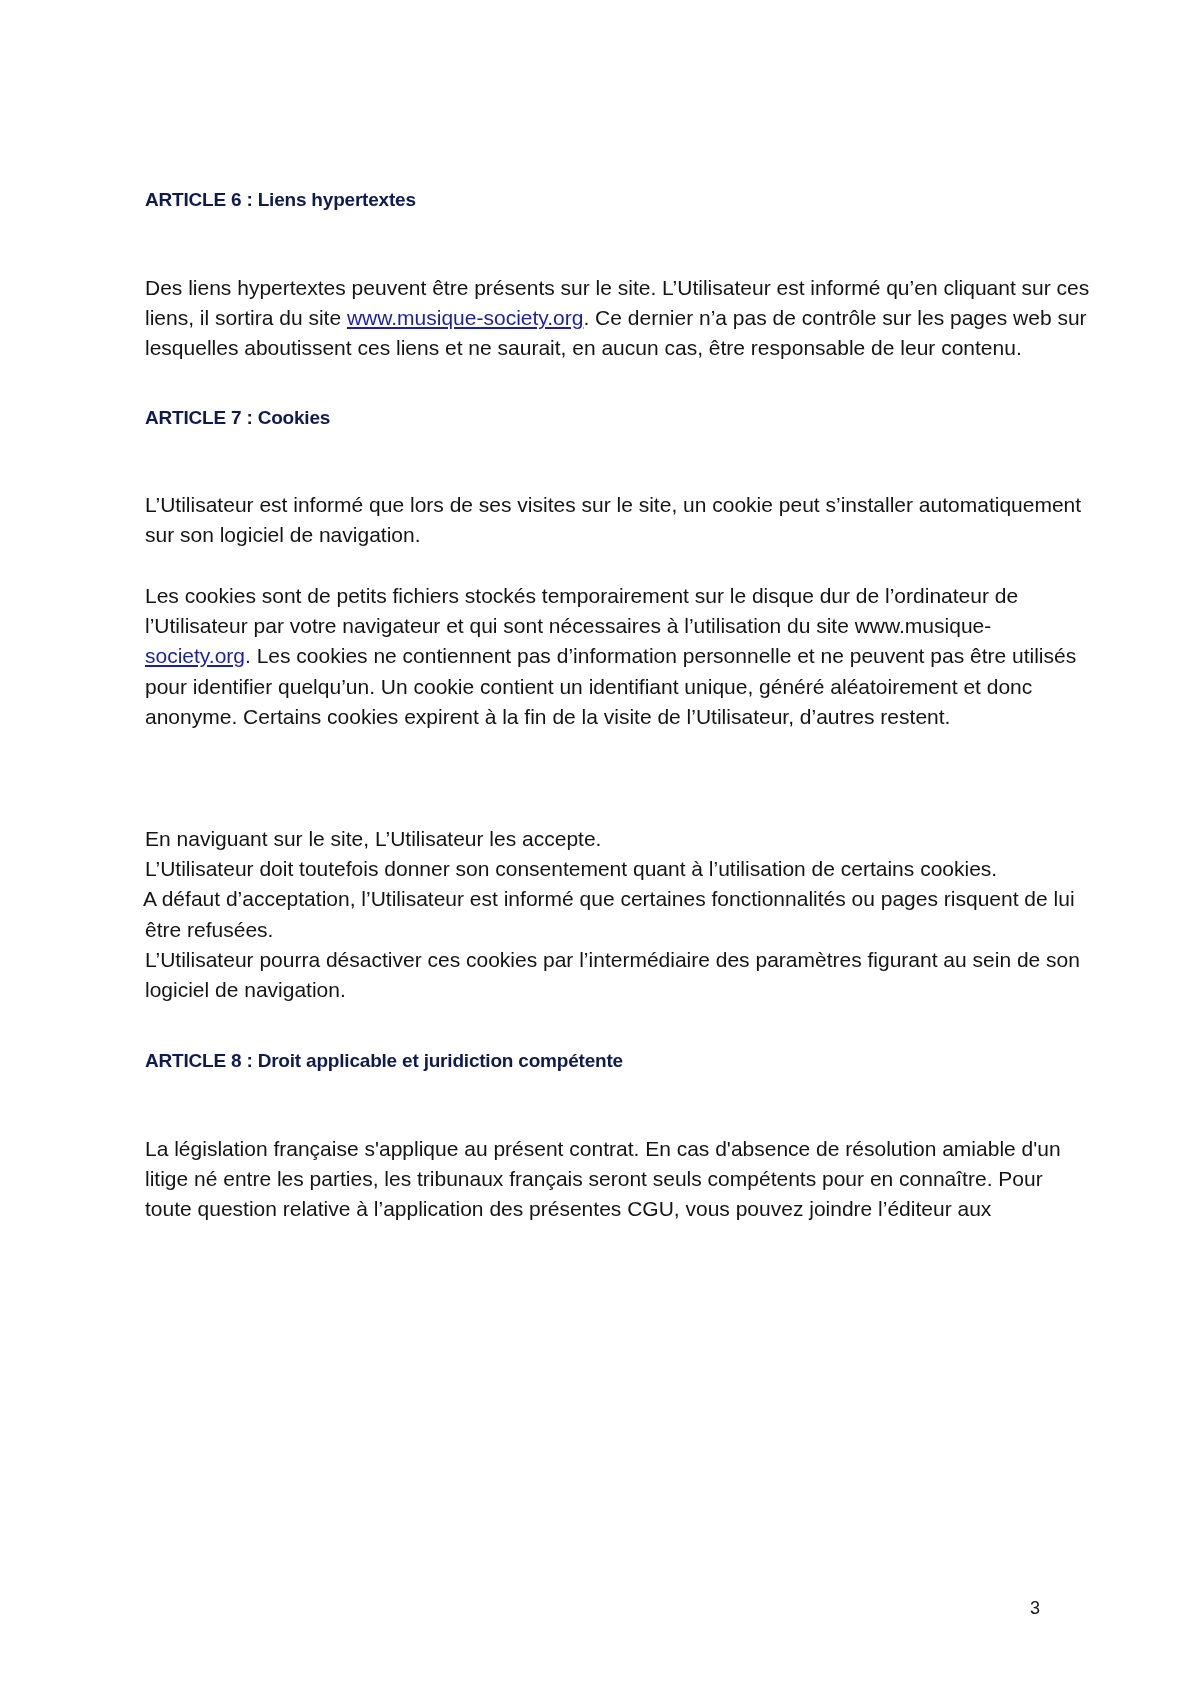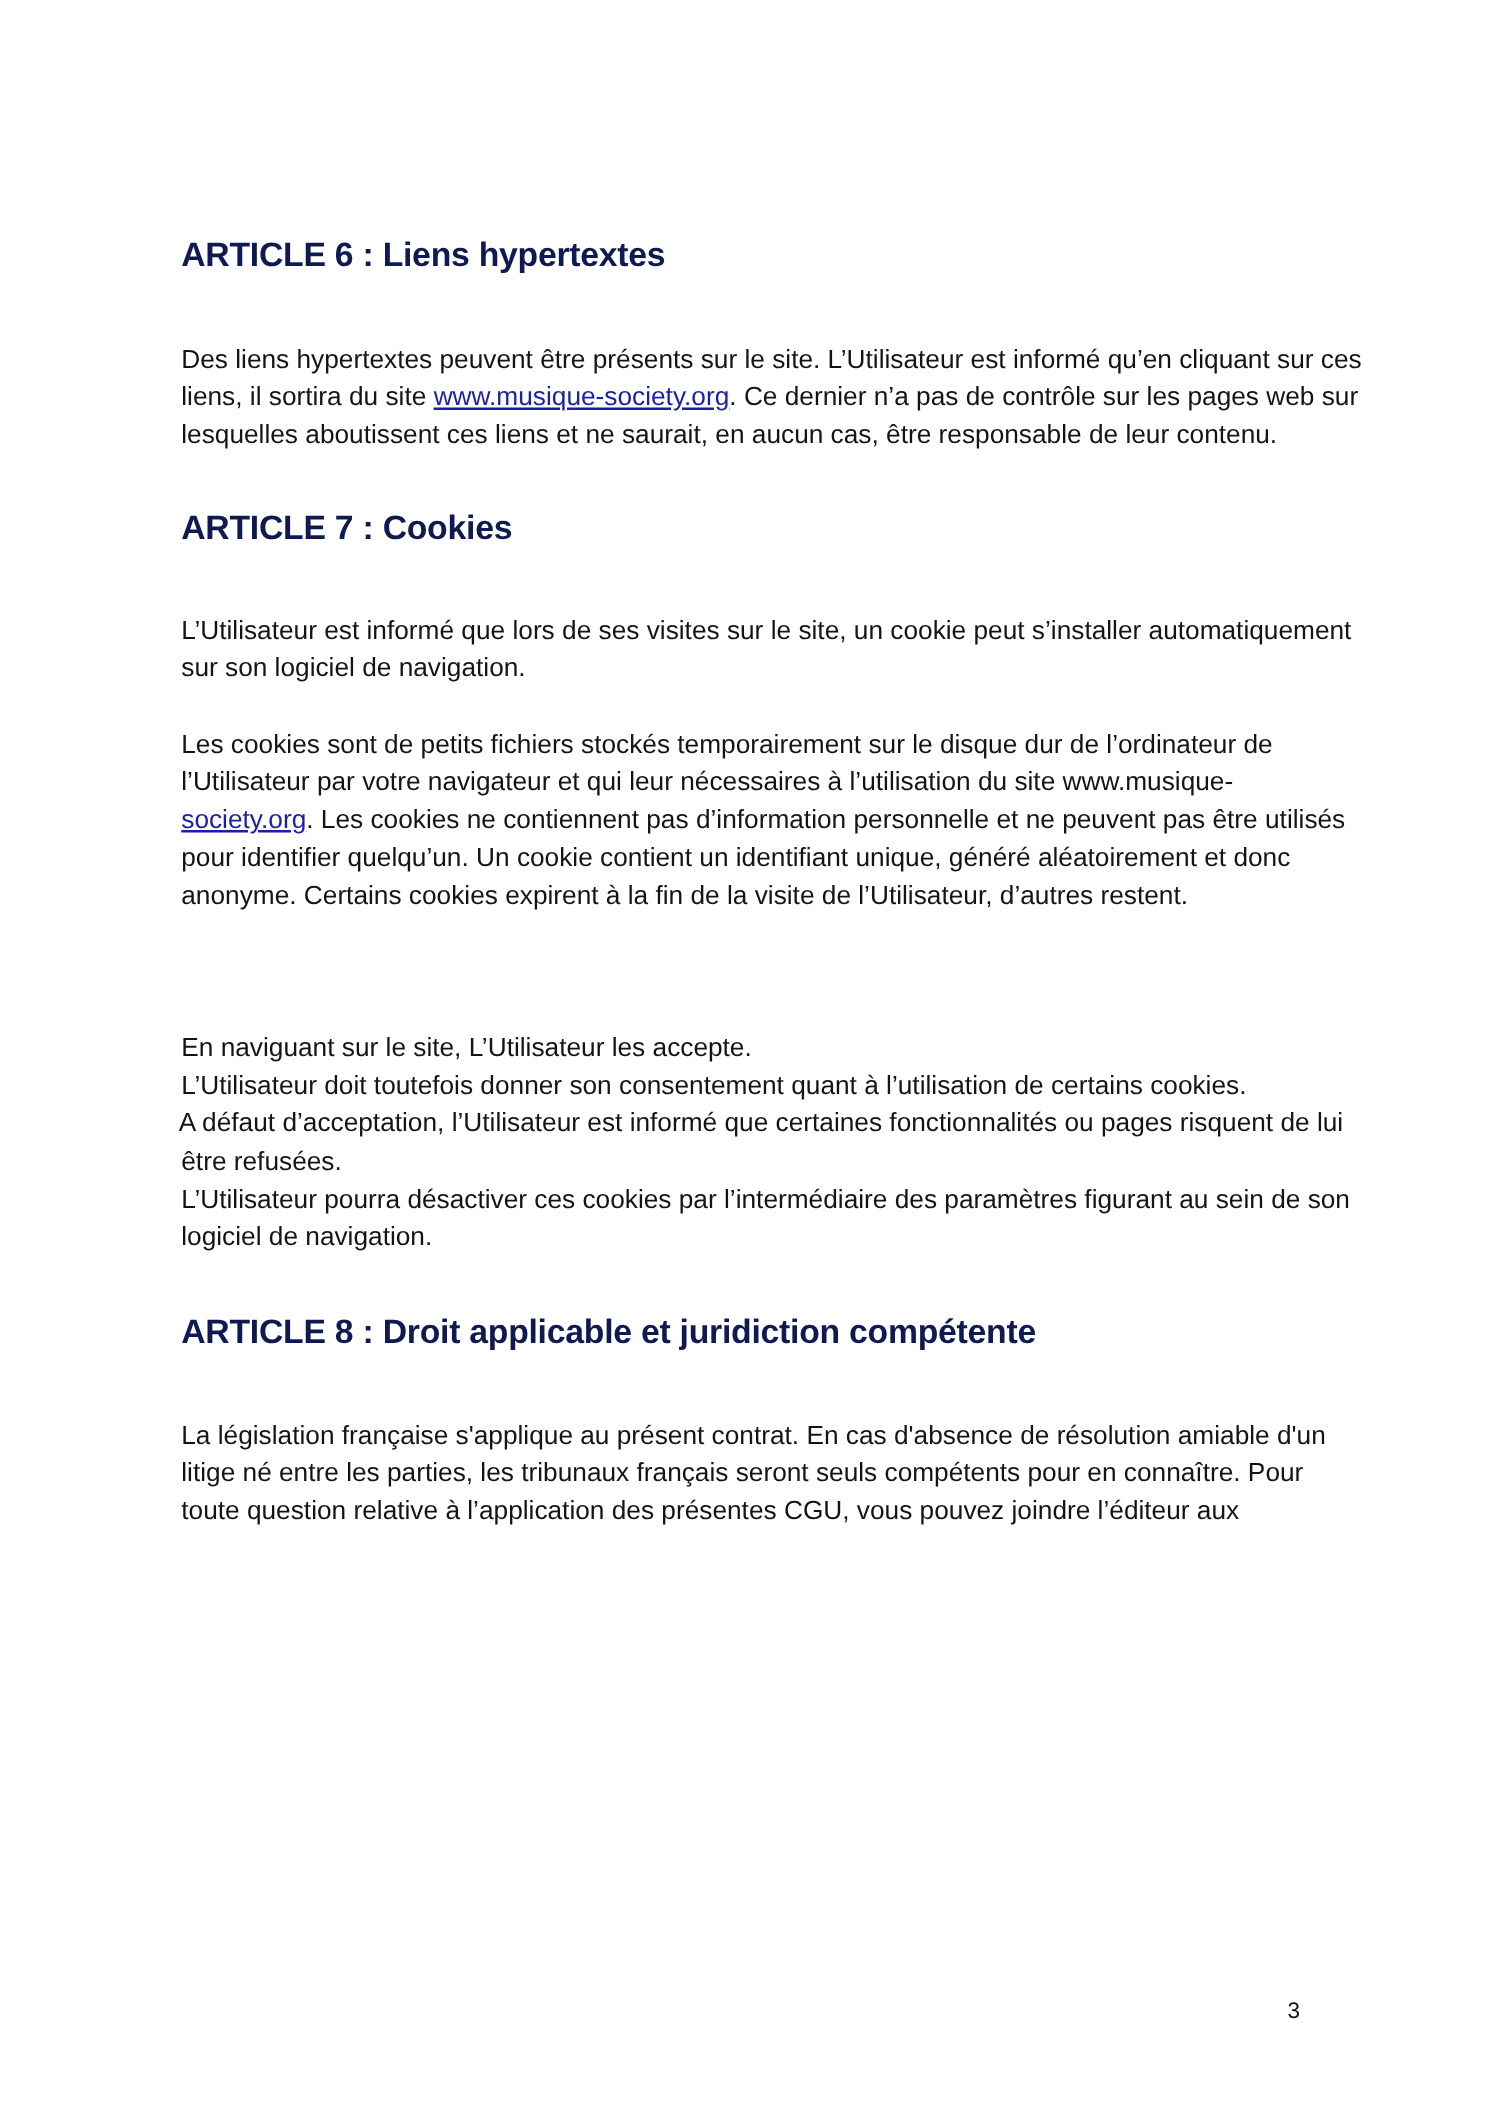--- a/index.html
+++ b/index.html
@@ -4,21 +4,21 @@
   <style>
     html, body { margin: 0; padding: 0; background: #ffffff; }
     body {
       width: 1200px; height: 1697px; position: relative; overflow: hidden;
       font-family: "Liberation Sans", sans-serif; color: #111111;
     }
     .page { position: absolute; left: 0; top: 0; width: 1200px; height: 1697px; }
     .heading {
       position: absolute; left: 145px; margin: 0;
       font-family: "Liberation Sans", sans-serif;
-      font-weight: bold; font-size: 27px; color: #0f1a52;
+      font-weight: bold; font-size: 19px; color: #0f1a52;
       white-space: nowrap; letter-spacing: -0.2px;
     }
     .para {
       position: absolute; left: 145px; width: 920px; margin: 0;
       font-size: 21px; line-height: 30.2px; color: #141414;
     }
     .line { display: block; white-space: nowrap; }
     .link { color: #1a0dab; text-decoration: underline; color: #1b1fa8; }
     .pagenum { position: absolute; left: 1030px; top: 1598px; font-size: 18px; color: #141414; }
   </style>
@@ -37,21 +37,21 @@
 
   <h2 class="heading" style="top:407px;">ARTICLE 7 : Cookies</h2>
 
   <div class="para" style="top:490px;">
     <span class="line">L’Utilisateur est informé que lors de ses visites sur le site, un cookie peut s’installer automatiquement</span>
     <span class="line">sur son logiciel de navigation.</span>
   </div>
 
   <div class="para" style="top:581px;">
     <span class="line">Les cookies sont de petits fichiers stockés temporairement sur le disque dur de l’ordinateur de</span>
-    <span class="line">l’Utilisateur par votre navigateur et qui leur nécessaires à l’utilisation du site www.musique-</span>
+    <span class="line">l’Utilisateur par votre navigateur et qui sont nécessaires à l’utilisation du site www.musique-</span>
     <span class="line"><a class="link">society.org</a><span>. Les cookies ne contiennent pas d’information personnelle et ne peuvent pas être utilisés</span></span>
     <span class="line">pour identifier quelqu’un. Un cookie contient un identifiant unique, généré aléatoirement et donc</span>
     <span class="line">anonyme. Certains cookies expirent à la fin de la visite de l’Utilisateur, d’autres restent.</span>
   </div>
 
 
   <div class="para" style="top:824px;">
     <span class="line">En naviguant sur le site, L’Utilisateur les accepte.</span>
     <span class="line">L’Utilisateur doit toutefois donner son consentement quant à l’utilisation de certains cookies.</span>
     <span class="line" style="margin-left:-2px;">A défaut d’acceptation, l’Utilisateur est informé que certaines fonctionnalités ou pages risquent de lui</span>

